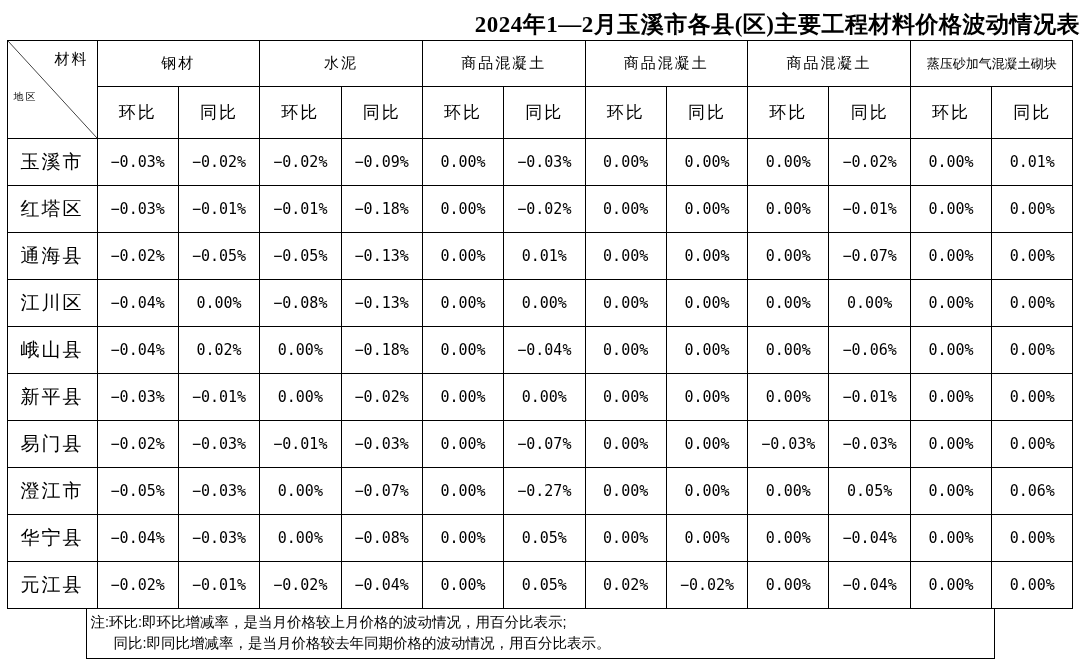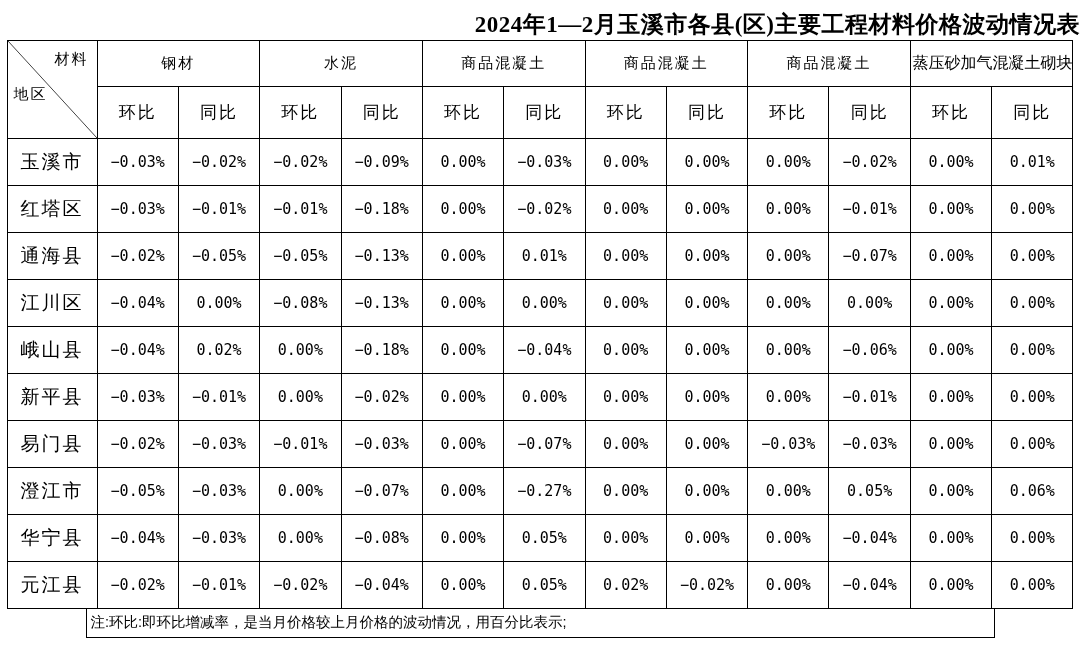--- a/index.html
+++ b/index.html
@@ -27,21 +27,21 @@
   table.price-table th, table.price-table td {
     border: 1px solid #000000;
     text-align: center;
     vertical-align: middle;
     white-space: nowrap;
     font-weight: normal;
     overflow: hidden;
   }
   thead tr.hrow1 th { height: 46px; font-size: 15px; letter-spacing: 2px; }
   thead tr.hrow2 th { height: 52px; font-size: 17px; letter-spacing: 2px; }
-  thead tr.hrow1 th.mat-th:last-child { letter-spacing: 0; font-size: 16px; text-align: right; }
+  thead tr.hrow1 th.mat-th:last-child { letter-spacing: 0; font-size: 13px; }
   tbody td, tbody th { height: 47px; }
   tbody th.region-cell { font-size: 19px; letter-spacing: 2px; }
   tbody td.value-cell {
     font-size: 15px;
     font-family: "DejaVu Sans Mono", "DejaVu Sans", monospace;
     letter-spacing: 0;
   }
   th.corner {
     position: relative;
     padding: 0;
@@ -50,21 +50,21 @@
   th.corner svg.diag {
     position: absolute; left: 0; top: 0; width: 100%; height: 100%;
     display: block;
   }
   .corner-top {
     position: absolute; top: 9px; right: 8px;
     font-size: 15px; letter-spacing: 2px;
   }
   .corner-bottom {
     position: absolute; bottom: 34px; left: 6px;
-    font-size: 15px; letter-spacing: 2px;
+    font-size: 10px; letter-spacing: 2px;
   }
   .notes {
     width: 909px;
     margin: 0 auto;
     border: 1px solid #000000;
     border-top: none;
     padding: 3px 4px 4px 4px;
     font-size: 14.5px;
   }
   .note-line { line-height: 21px; white-space: nowrap; }
@@ -261,14 +261,15 @@
           <td class="value-cell">0.00%</td>
           <td class="value-cell">−0.04%</td>
           <td class="value-cell">0.00%</td>
           <td class="value-cell">0.00%</td>
         </tr>
       </tbody>
   </table>
 
   <div class="notes">
     <div class="note-line">注:环比:即环比增减率，是当月价格较上月价格的波动情况，用百分比表示;</div>
+    <div class="note-line note-indent">同比:即同比增减率，是当月价格较去年同期价格的波动情况，用百分比表示。</div>
   </div>
 </div>
 
 </body></html>

